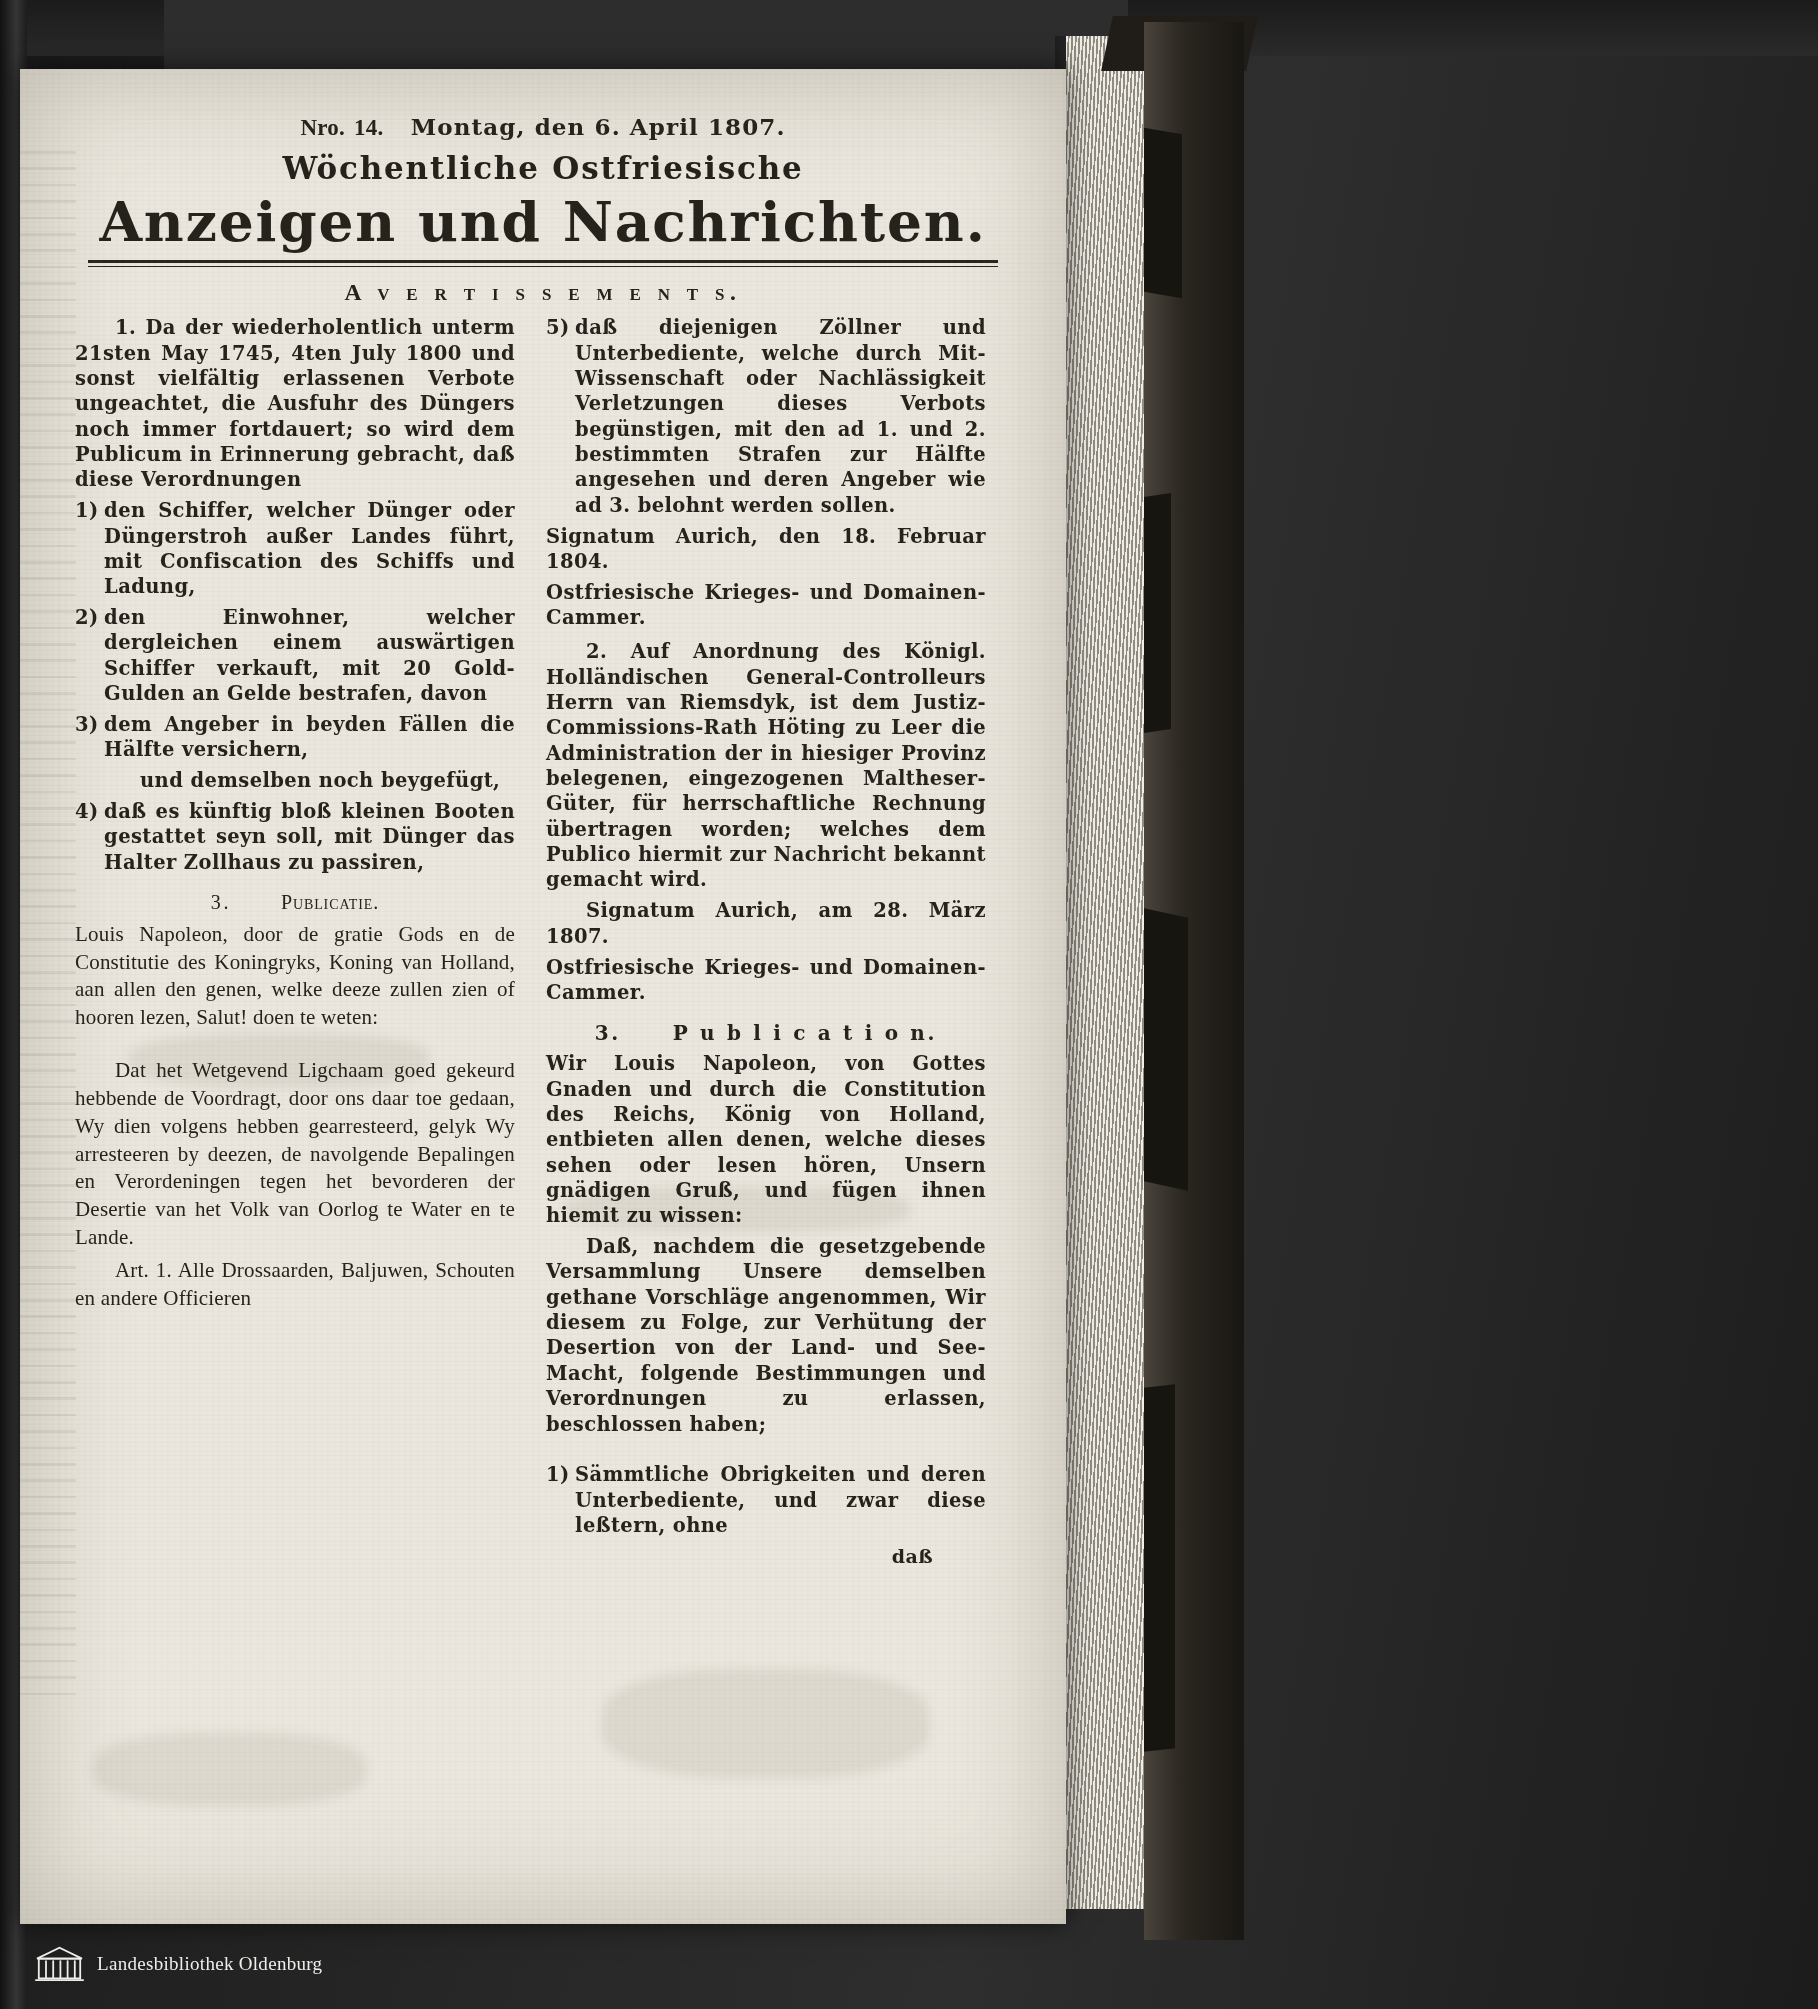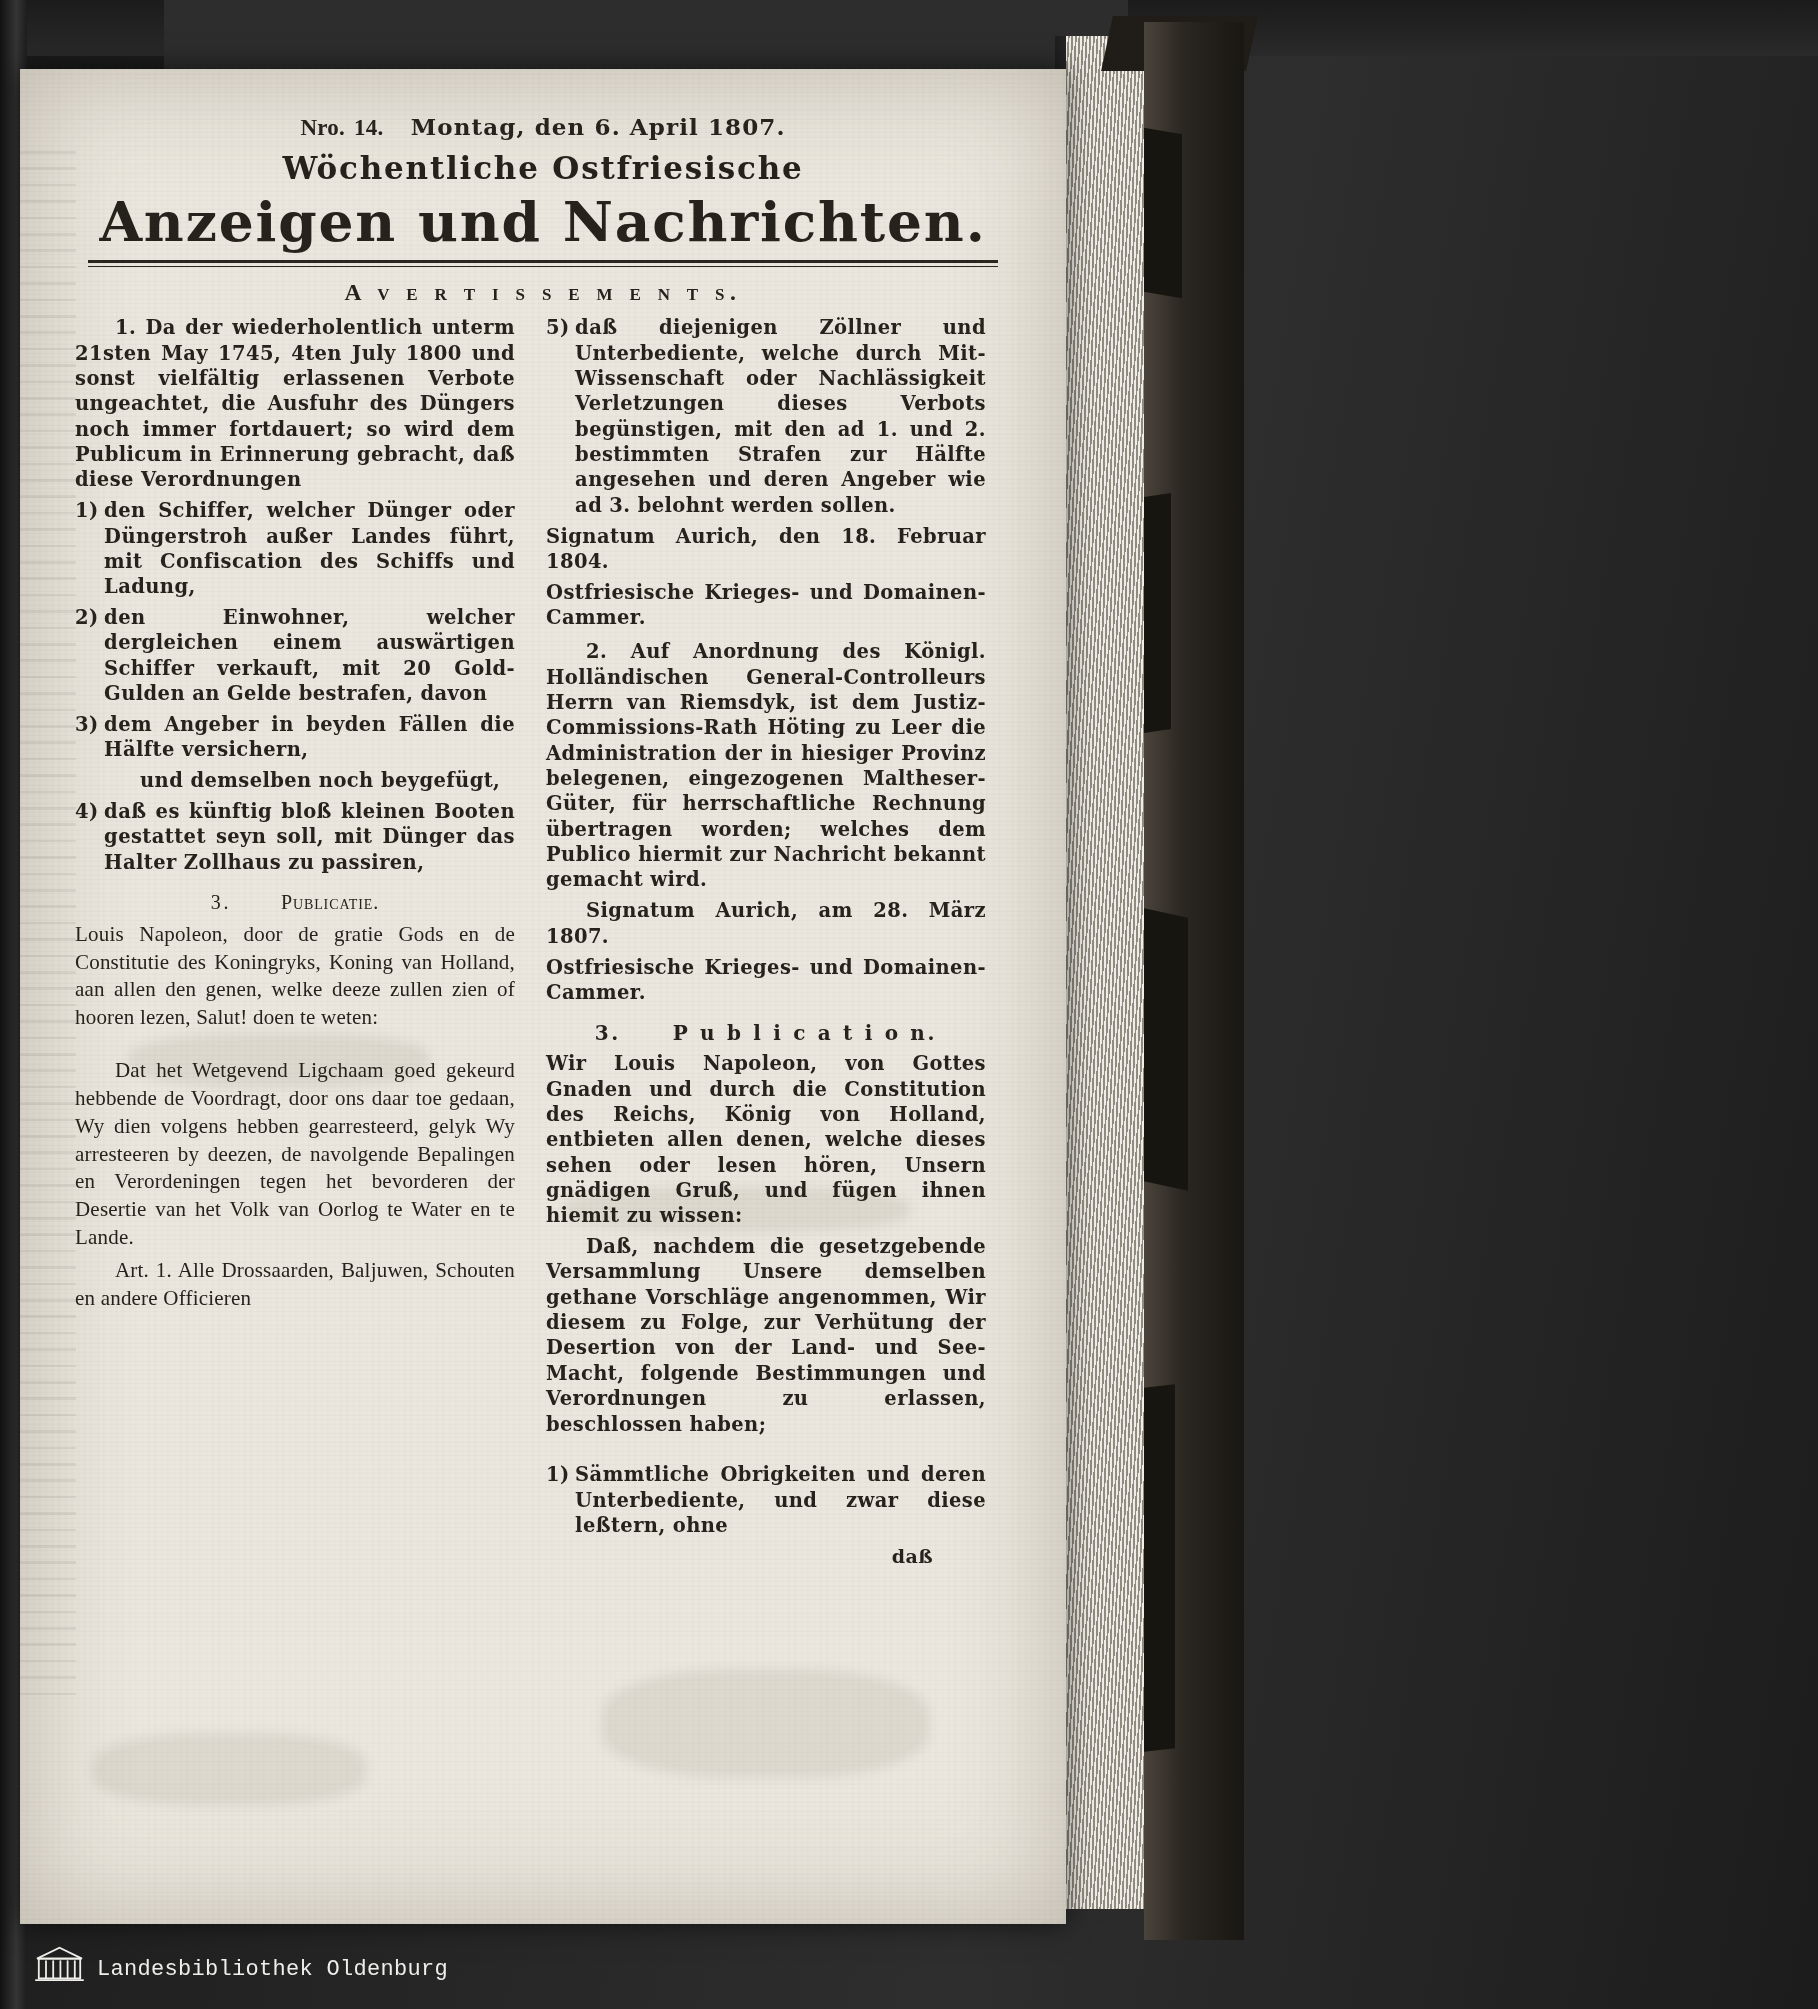--- a/index.html
+++ b/index.html
@@ -206,25 +206,25 @@
     font-size: 19px;
   }
   .gap { height: 20px; }
 
   
   #libstamp {
     position: absolute;
     left: 33px;
     bottom: 27px;
     display: flex;
-    align-items: flex-end;
+    align-items: center;
     gap: 11px;
     color: #efeeea;
-    font-family: Liberation Mono, monospace;
-    font-size: 22px;
+    font-family: Liberation Serif, serif;
+    font-size: 19px;
     letter-spacing: 0.3px;
   }
   #libstamp svg { display: block; }
 
   
   #grain {
     position: absolute; inset: 0;
     background:
       repeating-linear-gradient(0deg, rgba(0,0,0,.022) 0px, rgba(0,0,0,0) 1.8px, rgba(0,0,0,0) 4.5px),
       repeating-linear-gradient(90deg, rgba(0,0,0,.018) 0px, rgba(0,0,0,0) 2.7px, rgba(0,0,0,0) 6.4px);

